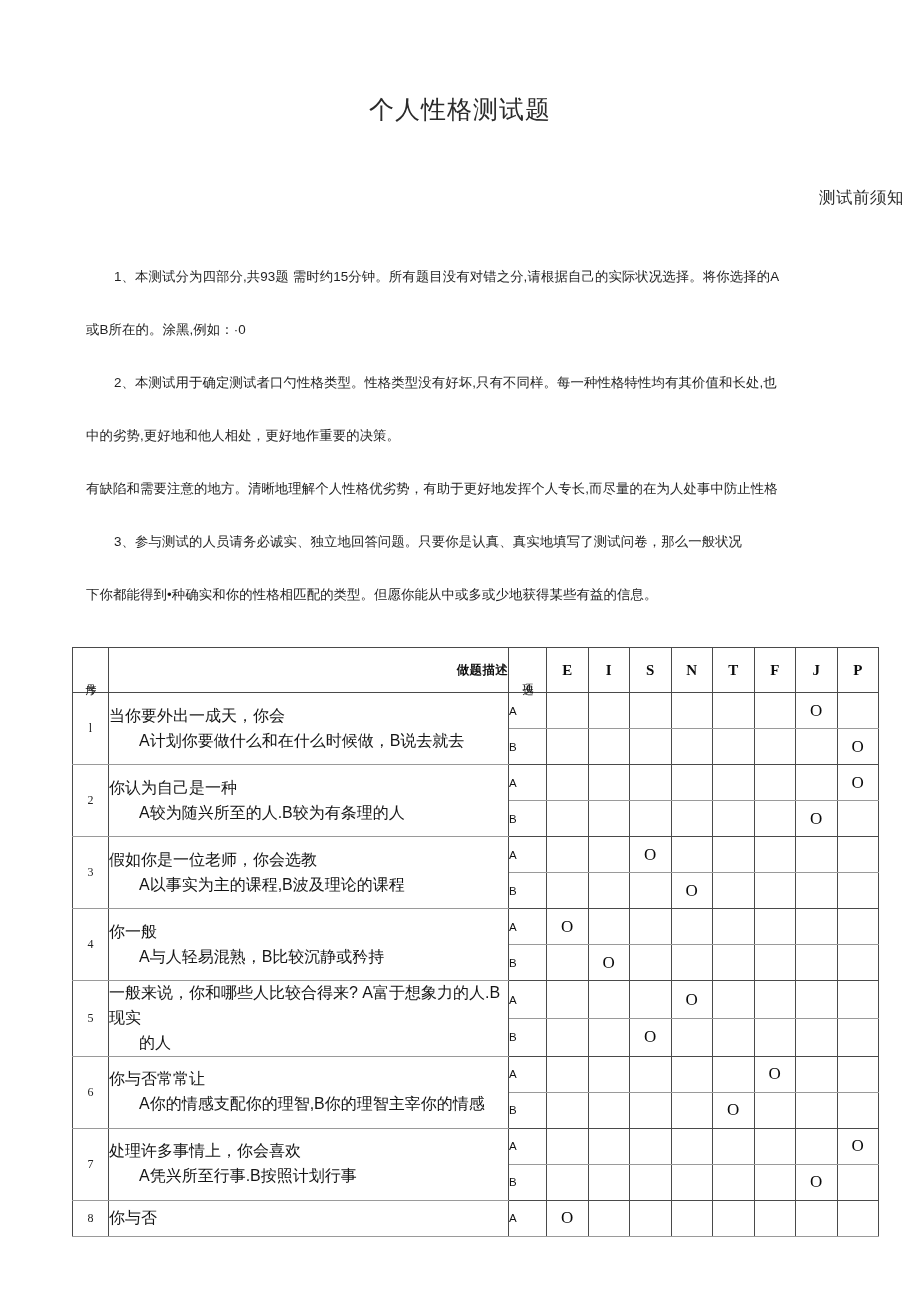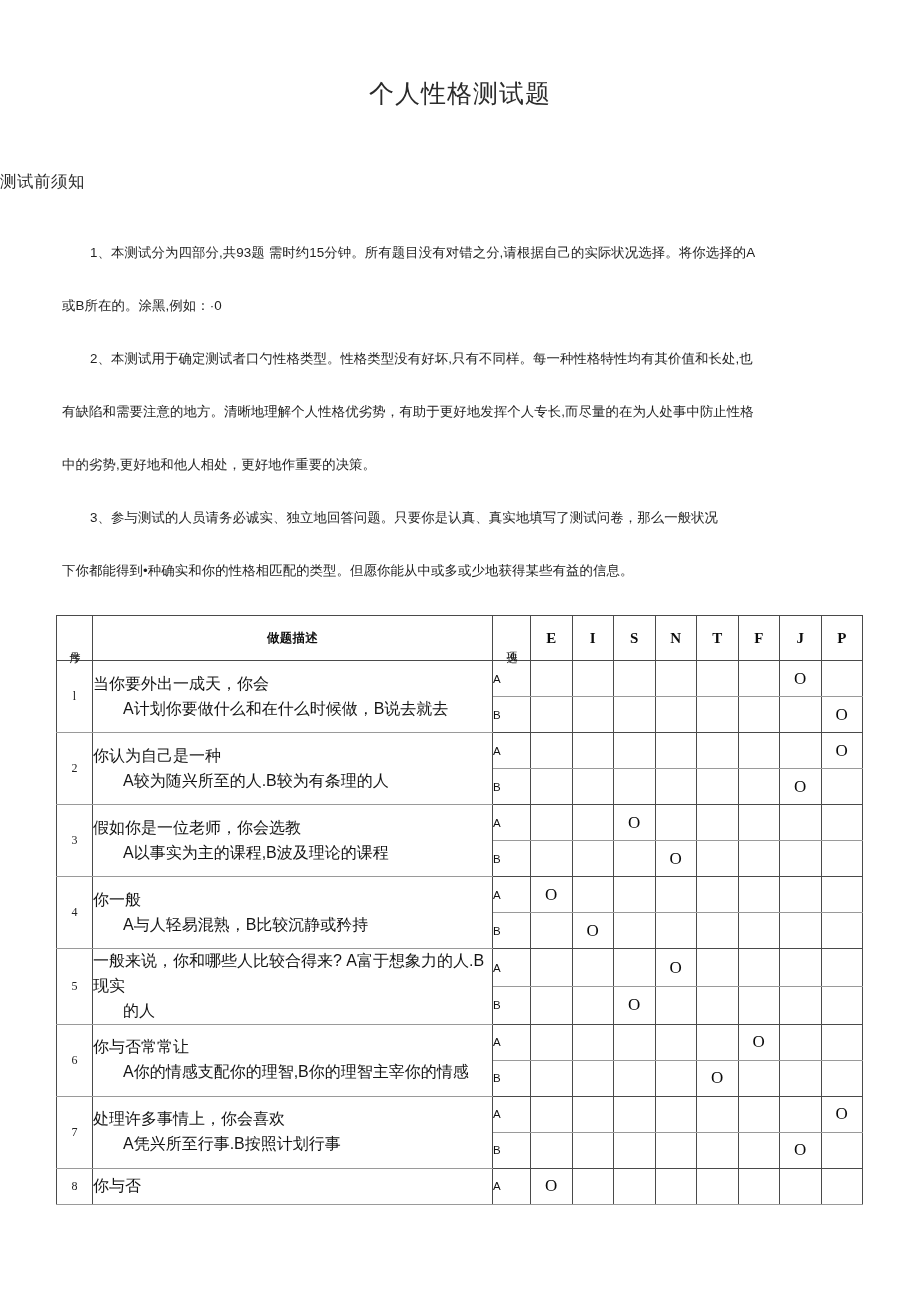--- a/index.html
+++ b/index.html
@@ -16,48 +16,48 @@
     -webkit-font-smoothing: antialiased;
     overflow: hidden;
     position: relative;
   }
 
   .page {
     position: relative;
     width: 920px;
     height: 1118px;
     box-sizing: border-box;
-    padding: 0;
+    padding: 16px;
   }
 
   
   .doc-title {
     text-align: center;
     font-size: 25px;
     font-weight: 400;
     letter-spacing: 1px;
     color: #2b2b2b;
     margin: 0;
     padding-top: 78px;
     line-height: 1.25;
   }
 
   .doc-subtitle {
-    text-align: left;
+    text-align: right;
     font-size: 16.5px;
     font-weight: 400;
     color: #2b2b2b;
     margin: 0;
     padding-top: 62px;
     letter-spacing: 0.5px;
   }
 
   
   .intro {
-    margin: 4px;
+    margin: 12px;
     padding: 0 60px 0 58px;
     box-sizing: border-box;
   }
   .intro p {
     margin: 0;
     font-size: 13.4px;
     line-height: 53px;
     color: #1f1f1f;
     letter-spacing: 0.1px;
     text-align: justify;
@@ -111,20 +111,21 @@
     text-align: center;
     font-family: "Liberation Serif", "DejaVu Serif", serif;
     font-size: 15px;
     color: #0d0d0d;
   }
   thead th.desc-head {
     font-family: "Liberation Sans", sans-serif;
     font-size: 12.5px;
     font-weight: bold;
     letter-spacing: 0.3px;
+    text-align: right;
   }
   .vtext {
     display: inline-block;
     writing-mode: vertical-rl;
     text-orientation: upright;
     font-family: "Liberation Sans", sans-serif;
     font-size: 11px;
     font-weight: normal;
     line-height: 1.02;
     letter-spacing: 0px;
@@ -188,24 +189,24 @@
     <p class="first-para">
       <span class="indent"></span><span>1、本测试分为四部分,共93题 需时约15分钟。所有题目没有对错之分,请根据自己的实际状况选择。将你选择的A</span>
     </p>
     <p>
       <span>或B所在的。涂黑,例如：·0</span>
     </p>
     <p>
       <span class="indent"></span><span>2、本测试用于确定测试者口勺性格类型。性格类型没有好坏,只有不同样。每一种性格特性均有其价值和长处,也</span>
     </p>
     <p>
+      <span>中的劣势,更好地和他人相处，更好地作重要的决策。</span>
+    </p>
+    <p>
       <span>有缺陷和需要注意的地方。清晰地理解个人性格优劣势，有助于更好地发挥个人专长,而尽量的在为人处事中防止性格</span>
-    </p>
-    <p>
-      <span>中的劣势,更好地和他人相处，更好地作重要的决策。</span>
     </p>
     <p>
       <span class="indent"></span><span>3、参与测试的人员请务必诚实、独立地回答问题。只要你是认真、真实地填写了测试问卷，那么一般状况</span>
     </p>
     <p>
       <span>下你都能得到•种确实和你的性格相匹配的类型。但愿你能从中或多或少地获得某些有益的信息。</span>
     </p>
   </div>
 
 

